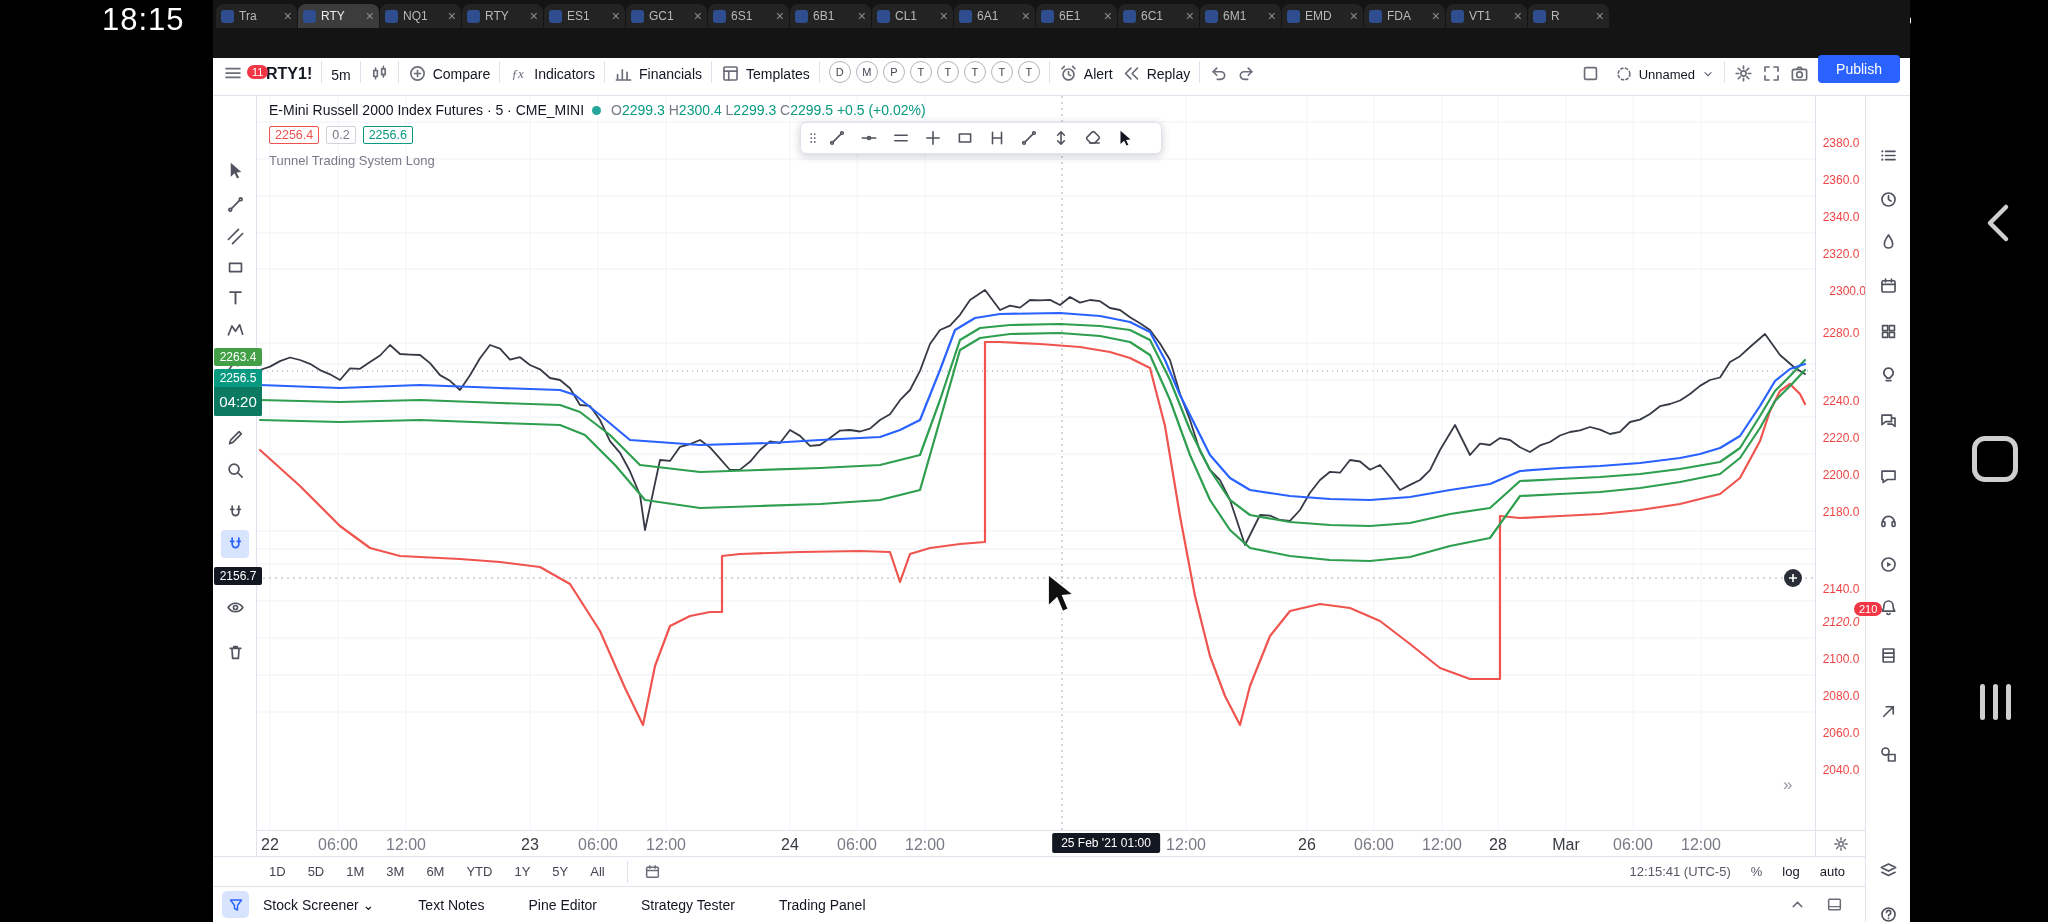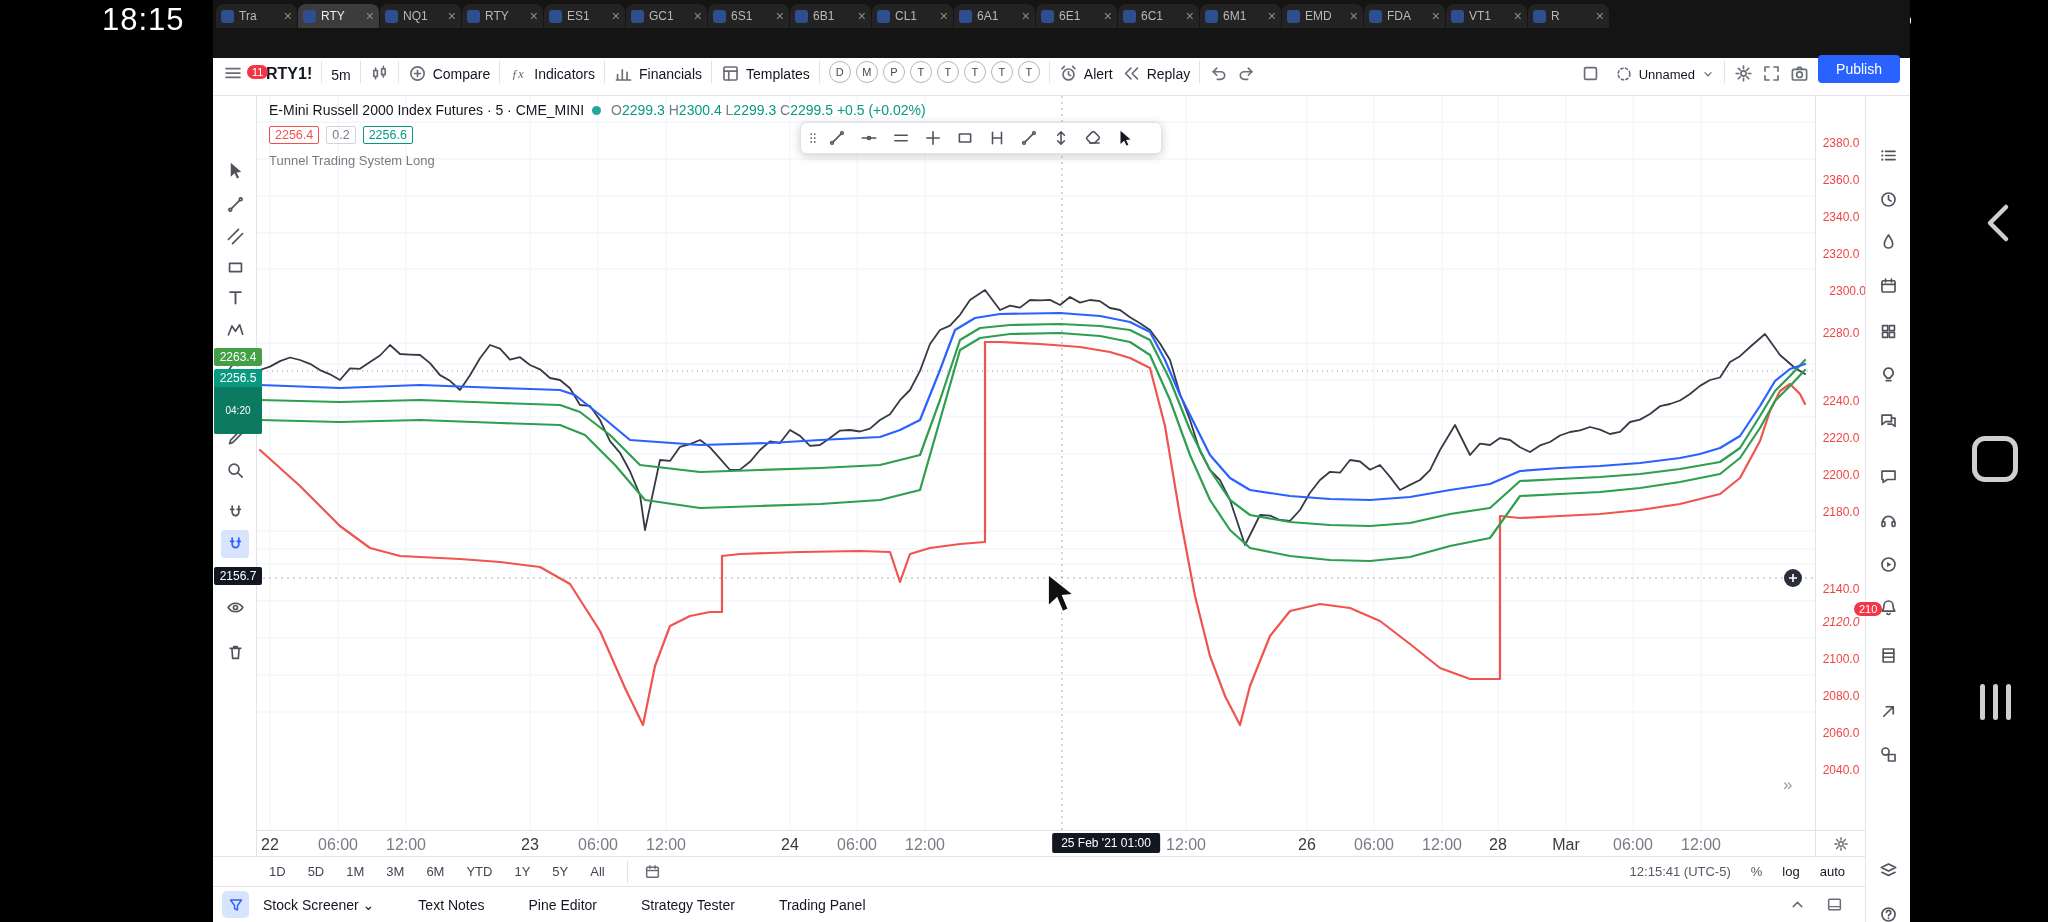--- a/index.html
+++ b/index.html
@@ -640,21 +640,21 @@
         <div class="ptick" style="top: 493px;">2140.0</div>
         <div class="ptick" style="top: 526px; font-style: italic;">2120.0</div>
         <div class="ptick" style="top: 563px;">2100.0</div>
         <div class="ptick" style="top: 600px;">2080.0</div>
         <div class="ptick" style="top: 637px;">2060.0</div>
         <div class="ptick" style="top: 674px;">2040.0</div>
       </div>
     <div class="abs ptag" style="top:290px;background:#43a047">2263.4</div>
     <div class="abs ptag" style="top:311px;background:#089981;padding:0">
       <div style="padding:2px 0">2256.5</div>
-      <div style="background:#0b7a60;border-radius:0 0 2px 2px;padding:18px 0;font-size:10px">04:20</div>
+      <div style="background:#0b7a60;border-radius:0 0 2px 2px;padding:6px 0;font-size:15px">04:20</div>
     </div>
     <div class="abs ptag" style="top:509px;background:#131722">2156.7</div>
 
     <div class="abs" id="time-axis">
       <div id="time-tag" style="left:849px">25 Feb '21 01:00</div>
     <div class="ttick major" style="left: 13px;">22</div>
         <div class="ttick" style="left: 81px;">06:00</div>
         <div class="ttick" style="left: 149px;">12:00</div>
         <div class="ttick major" style="left: 273px;">23</div>
         <div class="ttick" style="left: 341px;">06:00</div>

